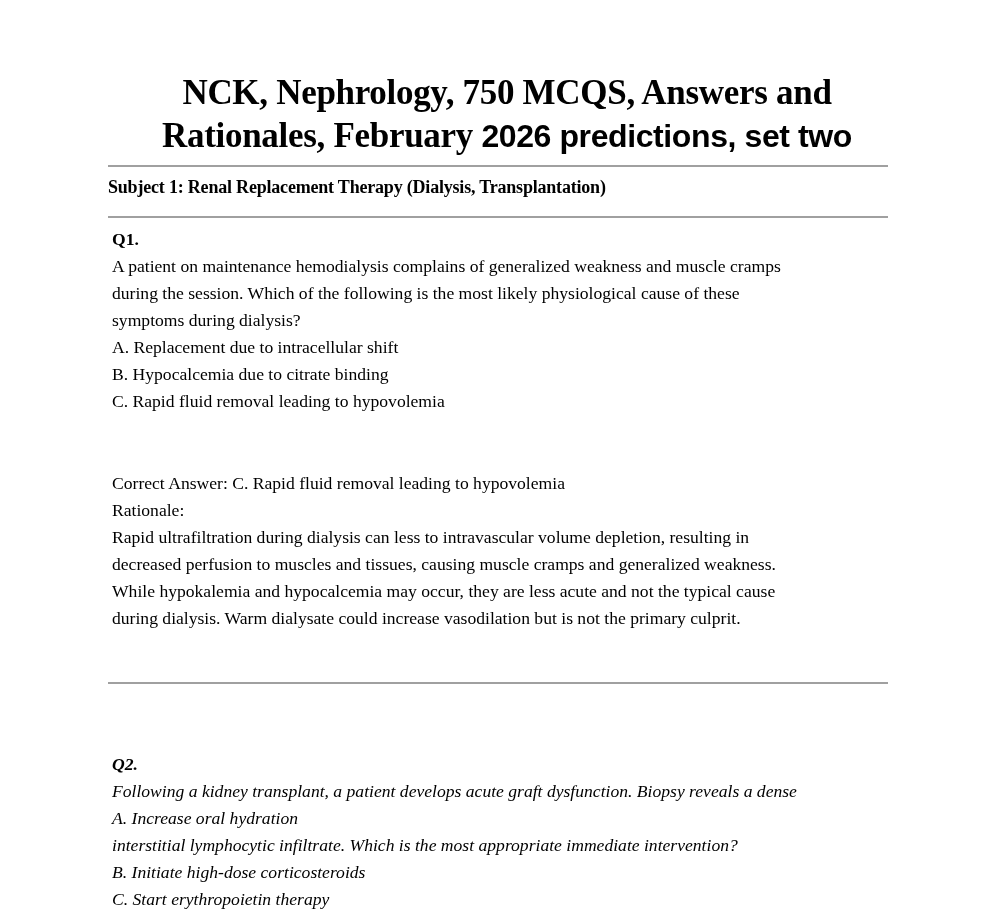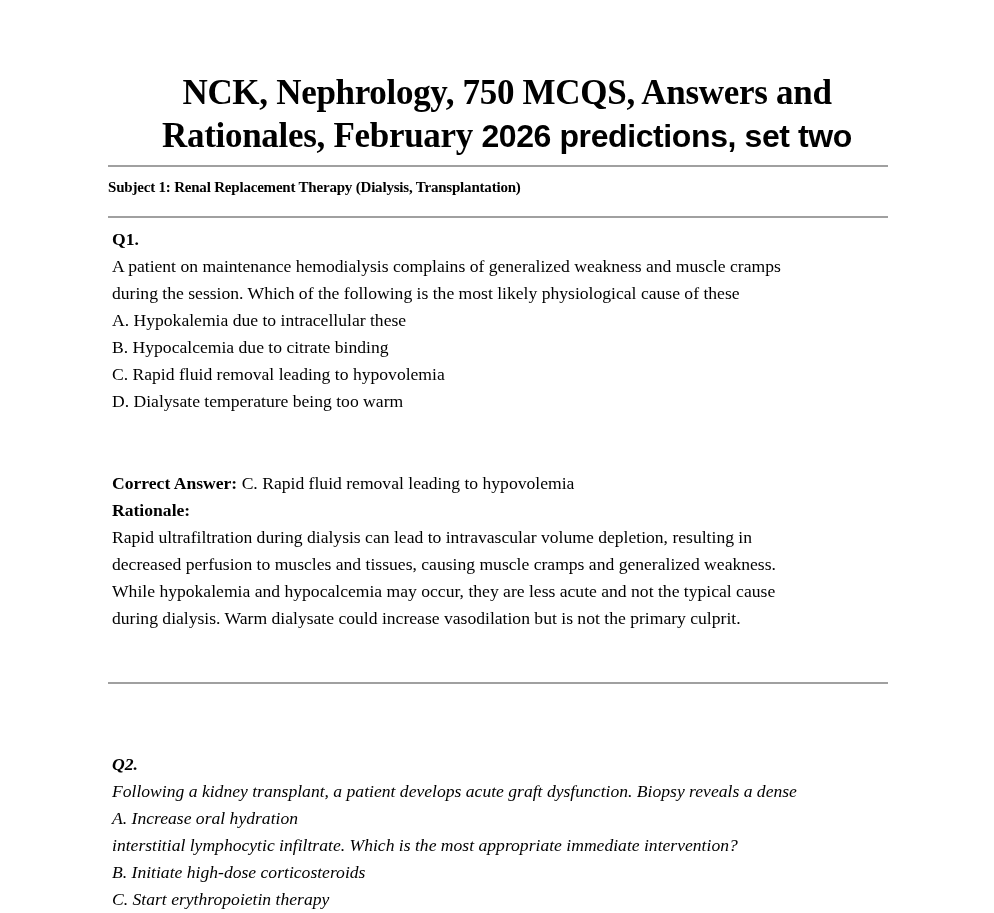--- a/index.html
+++ b/index.html
@@ -43,40 +43,40 @@
     left: 0;
     width: 780px;
     height: 2px;
     background: #a0a0a0;
   }
   .subject {
     position: absolute;
     left: 0;
     top: 172px;
     font-weight: bold;
-    font-size: 15px;
+    font-size: 18px;
     line-height: 30px;
     margin: 0;
     letter-spacing: -0.2px;
   }
   .block {
     position: absolute;
     left: 0;
     width: 780px;
     font-size: 17.6px;
     line-height: 23px;
   }
   .block p, .block div {
     margin: 4px;
   }
   .qlabel {
     font-weight: bold;
   }
   .bold {
-    font-weight: bold;
+    font-weight: normal;
   }
   .cursor {
     display: inline-block;
     width: 1px;
     height: 19px;
     background: #000;
     vertical-align: -3px;
   }
 </style>
 </head>
@@ -92,30 +92,30 @@
   <div class="rule" style="top:165px;"></div>
 
   <h2 class="subject">Subject 1: Renal Replacement Therapy (Dialysis, Transplantation)</h2>
 
   <div class="rule" style="top:216px;"></div>
 
   <div class="block" style="top:224px;">
     <div class="qlabel">Q1.</div>
     <div>A patient on maintenance hemodialysis complains of generalized weakness and muscle cramps</div>
     <div>during the session. Which of the following is the most likely physiological cause of these</div>
-    <div>A. Hypokalemia due to intracellular these</div>
+    <div>symptoms during dialysis?</div>
+    <div>A. Replacement due to intracellular shift</div>
     <div>B. Hypocalcemia due to citrate binding</div>
     <div>C. Rapid fluid removal leading to hypovolemia</div>
-    <div>D. Dialysate temperature being too warm</div>
   </div>
 
   <div class="block" style="top:468px;">
     <div><span class="bold">Correct Answer:</span><span> C. Rapid fluid removal leading to hypovolemia</span></div>
     <div class="bold">Rationale:</div>
-    <div>Rapid ultrafiltration during dialysis can lead to intravascular volume depletion, resulting in</div>
+    <div>Rapid ultrafiltration during dialysis can less to intravascular volume depletion, resulting in</div>
     <div>decreased perfusion to muscles and tissues, causing muscle cramps and generalized weakness.</div>
     <div>While hypokalemia and hypocalcemia may occur, they are less acute and not the typical cause</div>
     <div>during dialysis. Warm dialysate could increase vasodilation but is not the primary culprit.</div>
   </div>
 
   <div class="rule" style="top:682px;"></div>
 
   <div class="block" style="top:749px;font-style:italic;">
     <div class="qlabel">Q2.</div>
     <div>Following a kidney transplant, a patient develops acute graft dysfunction. Biopsy reveals a dense</div>

